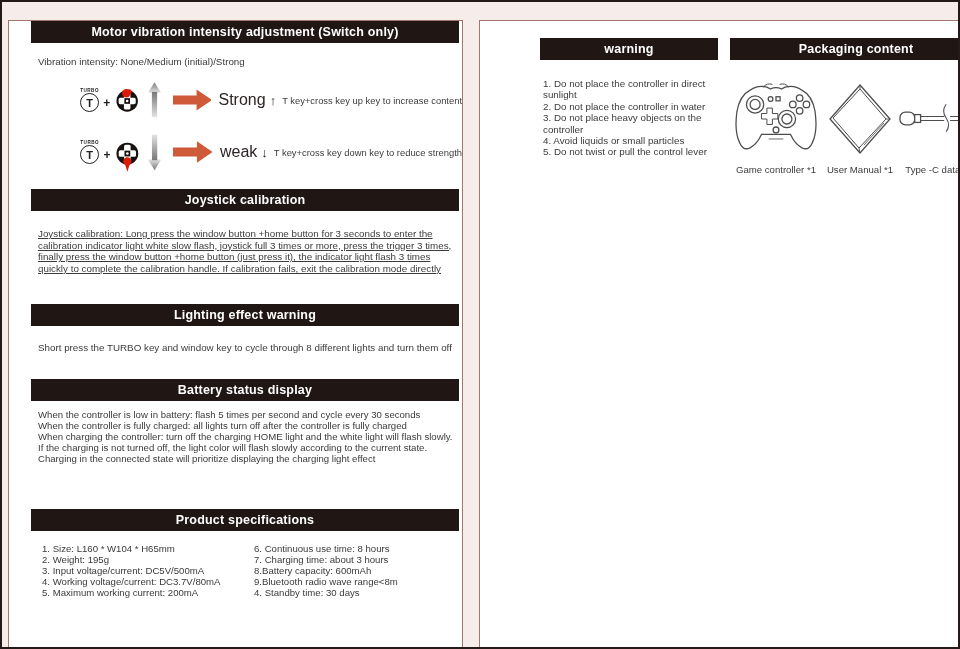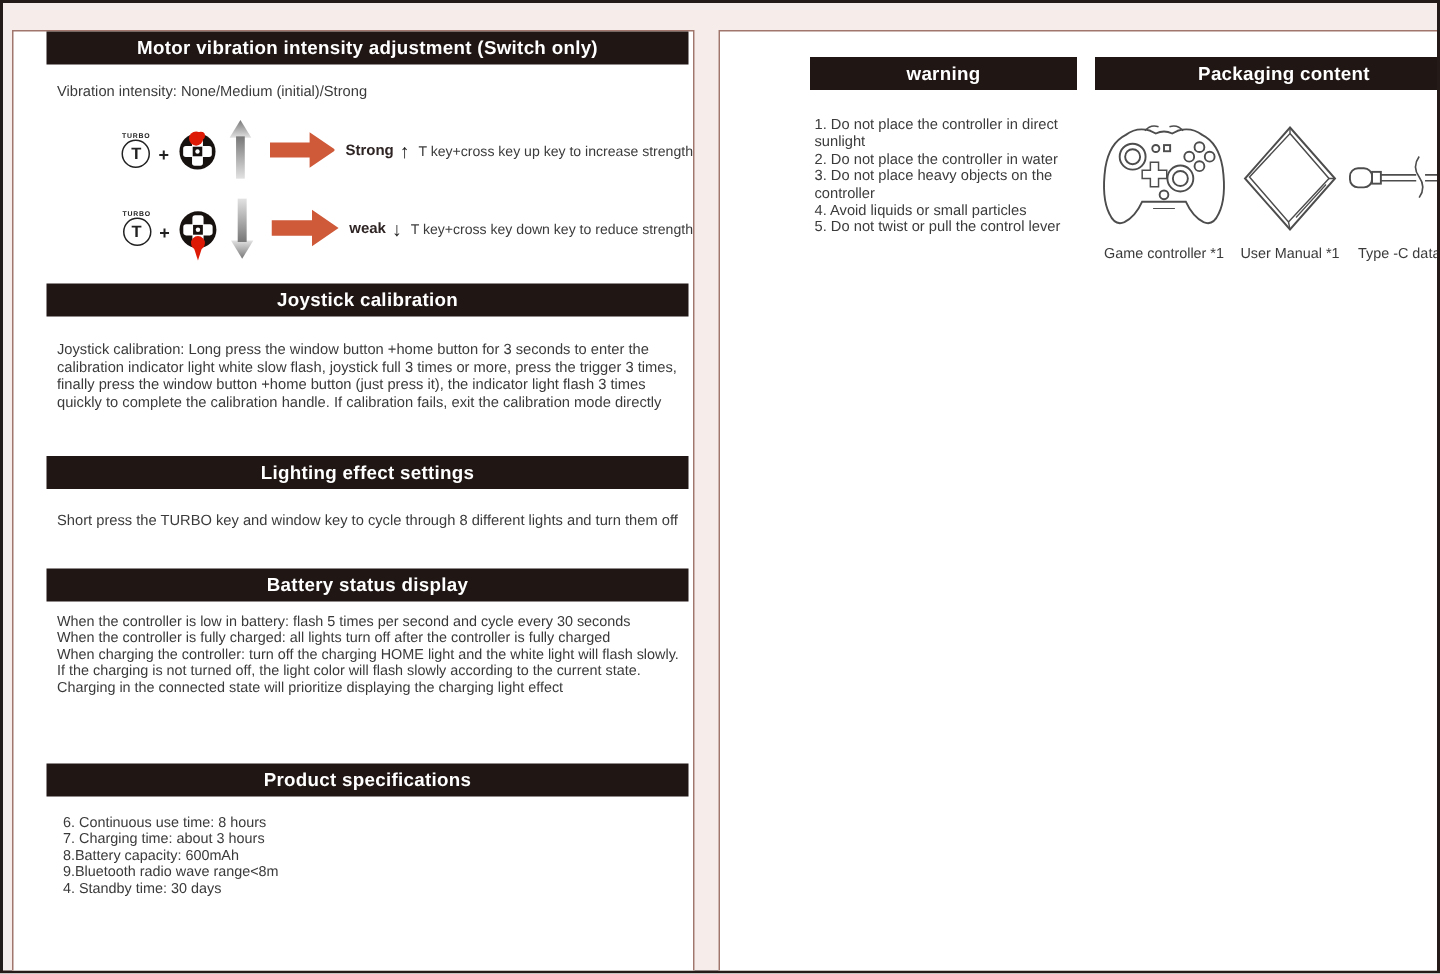--- a/index.html
+++ b/index.html
@@ -48,27 +48,27 @@
   .turbo-wrap { text-align:center; width:26px; }
   .turbo-label { font-size:4.6px; font-weight:bold; letter-spacing:.5px; color:#222; }
   .turbo-circle {
     width:19px; height:19px; border:1.6px solid #222; border-radius:50%;
     font-size:11px; font-weight:bold; color:#222;
     display:flex; align-items:center; justify-content:center; margin:0 auto;
   }
   .plus { font-size:12px; font-weight:bold; margin:6px 5px 0 3px; color:#222; }
   .dpad  { margin-top:2px; }
   .gray-arrow { margin:0 12px 0 8px; }
-  .strength-label { font-size:10px; font-weight:bold; color:#2e2424; margin-left:7px; white-space:nowrap; }
+  .strength-label { font-size:16px; font-weight:normal; color:#2e2424; margin-left:7px; white-space:nowrap; }
   .dir-glyph { font-size:13px; font-weight:normal; margin:0 6px 0 4px; color:#222; }
   .row-desc { font-size:9.4px; color:#3b3b3b; white-space:nowrap; }
 
   .para {
     font-size:9.8px; line-height:11.6px;
-    margin:17px 8px 0 29px; color:#3b3b3b;
+    margin:17px 8px 0 29px; color:#3b3b3b;text-decoration:underline;
   }
   .single-line { font-size:9.8px; margin:16px 8px 0 29px; color:#3b3b3b; }
 
   .battery-lines { margin:9px 6px 0 29px; }
   .battery-lines .list-line { font-size:9.6px; line-height:10.8px; white-space:nowrap; }
 
   .specs { display:flex; margin:13px 0 0 33px; }
   .specs .col-a { width:212px; }
   .specs .list-line { font-size:9.6px; line-height:10.8px; white-space:nowrap; }
 
@@ -130,21 +130,21 @@
           </linearGradient>
         </defs>
         <polygon points="8,0 0,13 16,13" fill="url(#gup)"></polygon>
         <rect x="4.8" y="12" width="6.4" height="31" fill="url(#gup)"></rect>
       </svg>
       <svg width="48" height="26" viewBox="0 0 48 26">
         <polygon points="0,7.5 29,7.5 29,0 48,13 29,26 29,18.5 0,18.5" fill="#cf5a3a"></polygon>
       </svg>
       <span class="strength-label">Strong</span>
       <span class="dir-glyph">↑</span>
-      <span class="row-desc">T key+cross key up key to increase strength</span>
+      <span class="row-desc">T key+cross key up key to increase content</span>
     </div>
 
     <div class="vib-row" style="margin-top:4px; height:50px;">
       <div class="turbo-wrap">
         <div class="turbo-label">TURBO</div>
         <div class="turbo-circle">T</div>
       </div>
       <div class="plus">+</div>
       <svg class="dpad" width="30" height="40" viewBox="0 0 30 40" style="margin-top:8px;">
         <circle cx="15" cy="17" r="13.2" fill="#17110f"></circle>
@@ -169,34 +169,41 @@
         <polygon points="0,7.5 29,7.5 29,0 48,13 29,26 29,18.5 0,18.5" fill="#cf5a3a"></polygon>
       </svg>
       <span class="strength-label">weak</span>
       <span class="dir-glyph">↓</span>
       <span class="row-desc">T key+cross key down key to reduce strength</span>
     </div>
 
     <div class="bar bar-joystick">Joystick calibration</div>
     <div class="para">Joystick calibration: Long press the window button +home button for 3 seconds to enter the calibration indicator light white slow flash, joystick full 3 times or more, press the trigger 3 times, finally press the window button +home button (just press it), the indicator light flash 3 times quickly to complete the calibration handle. If calibration fails, exit the calibration mode directly</div>
 
-    <div class="bar bar-lighting">Lighting effect settings</div>
+    <div class="bar bar-lighting">Lighting effect warning</div>
     <div class="single-line">Short press the TURBO key and window key to cycle through 8 different lights and turn them off</div>
 
     <div class="bar bar-battery">Battery status display</div>
     <div class="battery-lines">
         <div class="list-line">When the controller is low in battery: flash 5 times per second and cycle every 30 seconds</div>
         <div class="list-line">When the controller is fully charged: all lights turn off after the controller is fully charged</div>
         <div class="list-line">When charging the controller: turn off the charging HOME light and the white light will flash slowly.</div>
         <div class="list-line">If the charging is not turned off, the light color will flash slowly according to the current state.</div>
         <div class="list-line">Charging in the connected state will prioritize displaying the charging light effect</div>
       </div>
 
     <div class="bar bar-specs">Product specifications</div>
     <div class="specs">
+      <div class="col-a">
+          <div class="list-line">1. Size: L160 * W104 * H65mm</div>
+          <div class="list-line">2. Weight: 195g</div>
+          <div class="list-line">3. Input voltage/current: DC5V/500mA</div>
+          <div class="list-line">4. Working voltage/current: DC3.7V/80mA</div>
+          <div class="list-line">5. Maximum working current: 200mA</div>
+        </div>
       <div class="col-b">
           <div class="list-line">6. Continuous use time: 8 hours</div>
           <div class="list-line">7. Charging time: about 3 hours</div>
           <div class="list-line">8.Battery capacity: 600mAh</div>
           <div class="list-line">9.Bluetooth radio wave range&lt;8m</div>
           <div class="list-line">4. Standby time: 30 days</div>
         </div>
     </div>
   </div>
 

